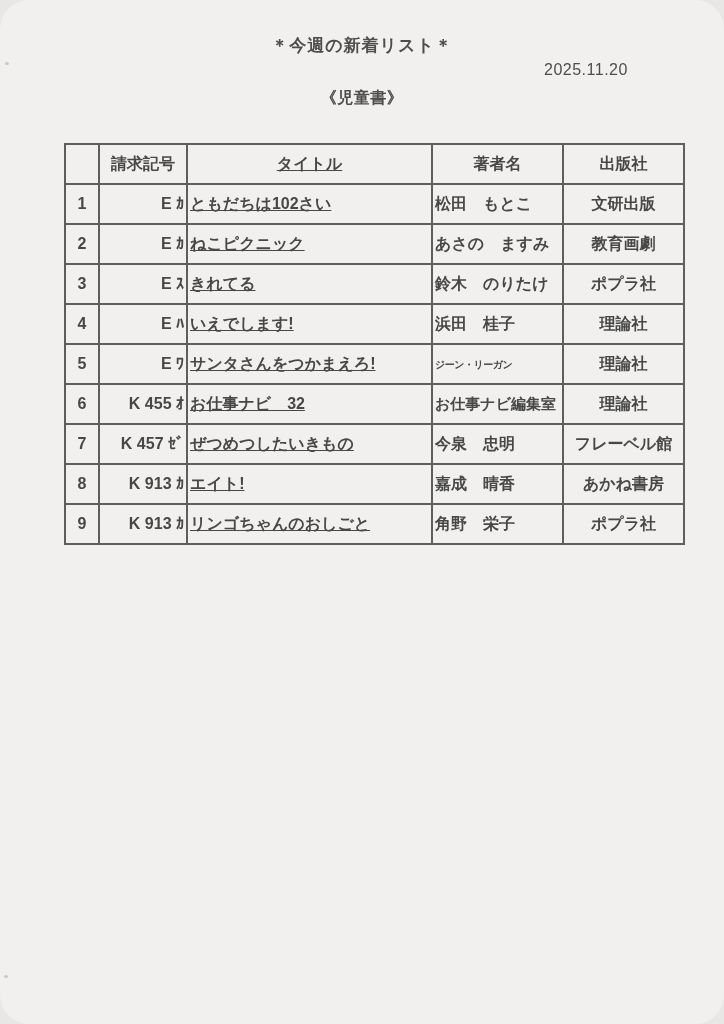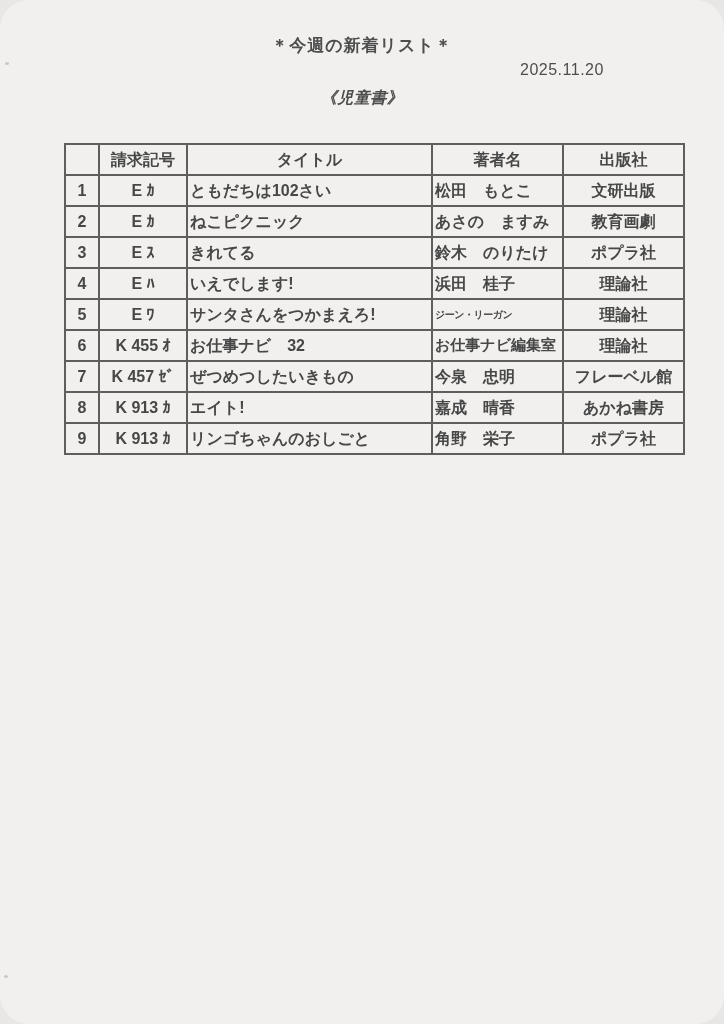--- a/index.html
+++ b/index.html
@@ -24,61 +24,60 @@
     width: 100%;
     text-align: center;
     font-size: 17px;
     font-weight: bold;
     letter-spacing: 1px;
     color: #4d4d4d;
   }
   .doc-date {
     position: absolute;
     top: 61px;
-    left: 520px;
+    left: 544px;
     font-size: 16px;
     font-weight: 500;
     letter-spacing: 0.5px;
     color: #4d4d4d;
   }
   .doc-category {
     position: absolute;
     top: 88px;
     left: 0;
     width: 100%;
     text-align: center;
     font-size: 16px;
     font-weight: bold;
     letter-spacing: 0.5px;
     color: #4d4d4d;
-    font-style: italic;
   }
   table.arrivals {
     position: absolute;
     left: 64px;
     top: 143px;
     border-collapse: collapse;
     table-layout: fixed;
     width: 589px;
   }
-  .arrivals tr { height: 31px; }
+  .arrivals tr { height: 40px; }
   .arrivals th, .arrivals td {
     border: 2px solid #5e5e5e;
     font-size: 16px;
     font-weight: bold;
     color: #474747;
     padding: 0 2px;
     white-space: nowrap;
     overflow: hidden;
     line-height: 1.1;
   }
   .arrivals th { text-align: center; font-weight: bold; }
   .c-no   { width: 28px;  text-align: center; padding: 0; }
-  .c-call { width: 82px;  text-align: center; padding-left: 4px; font-size: 15px; }
-  .c-title{ width: 239px; text-align: left; padding-left: 5px; }
+  .c-call { width: 82px;  text-align: right; padding-left: 4px; font-size: 15px; }
+  .c-title{ width: 239px; text-align: left; padding-left: 5px; text-decoration: underline; }
   .c-author{ width: 125px; text-align: left; padding-left: 5px; }
   .c-pub  { width: 115px; text-align: center; padding-left: 5px; }
   
   .arrivals tbody tr:nth-child(6) .c-author { font-size: 15px; }
   .arrivals tbody tr:nth-child(5) .c-author { font-size: 10px; letter-spacing: -0.5px; }
   .speck {
     position: absolute;
     width: 4px; height: 3px;
     background: #c9c8c5;
     border-radius: 50%;

